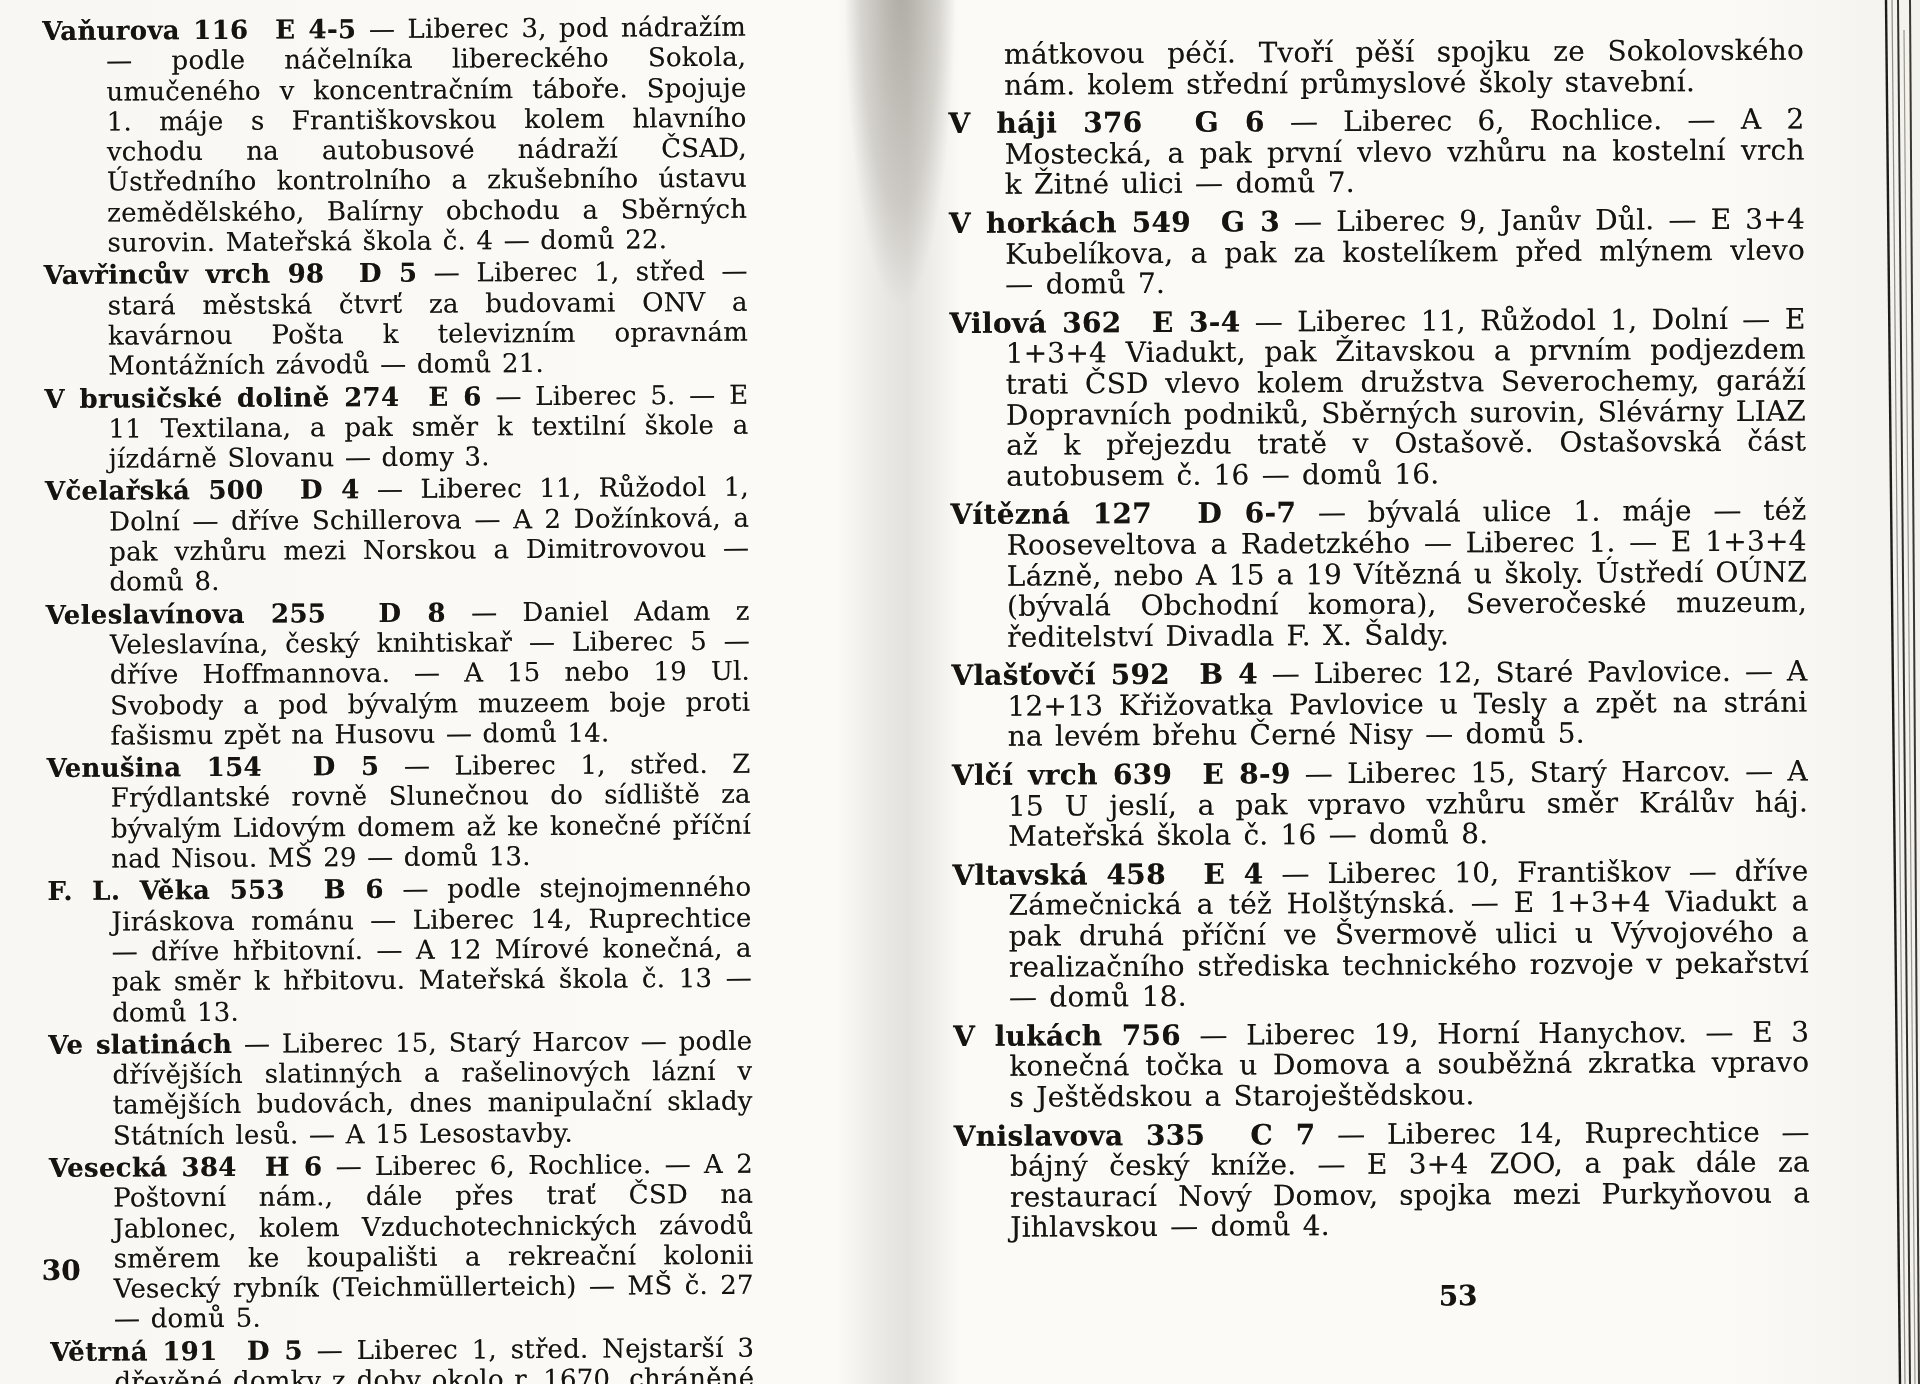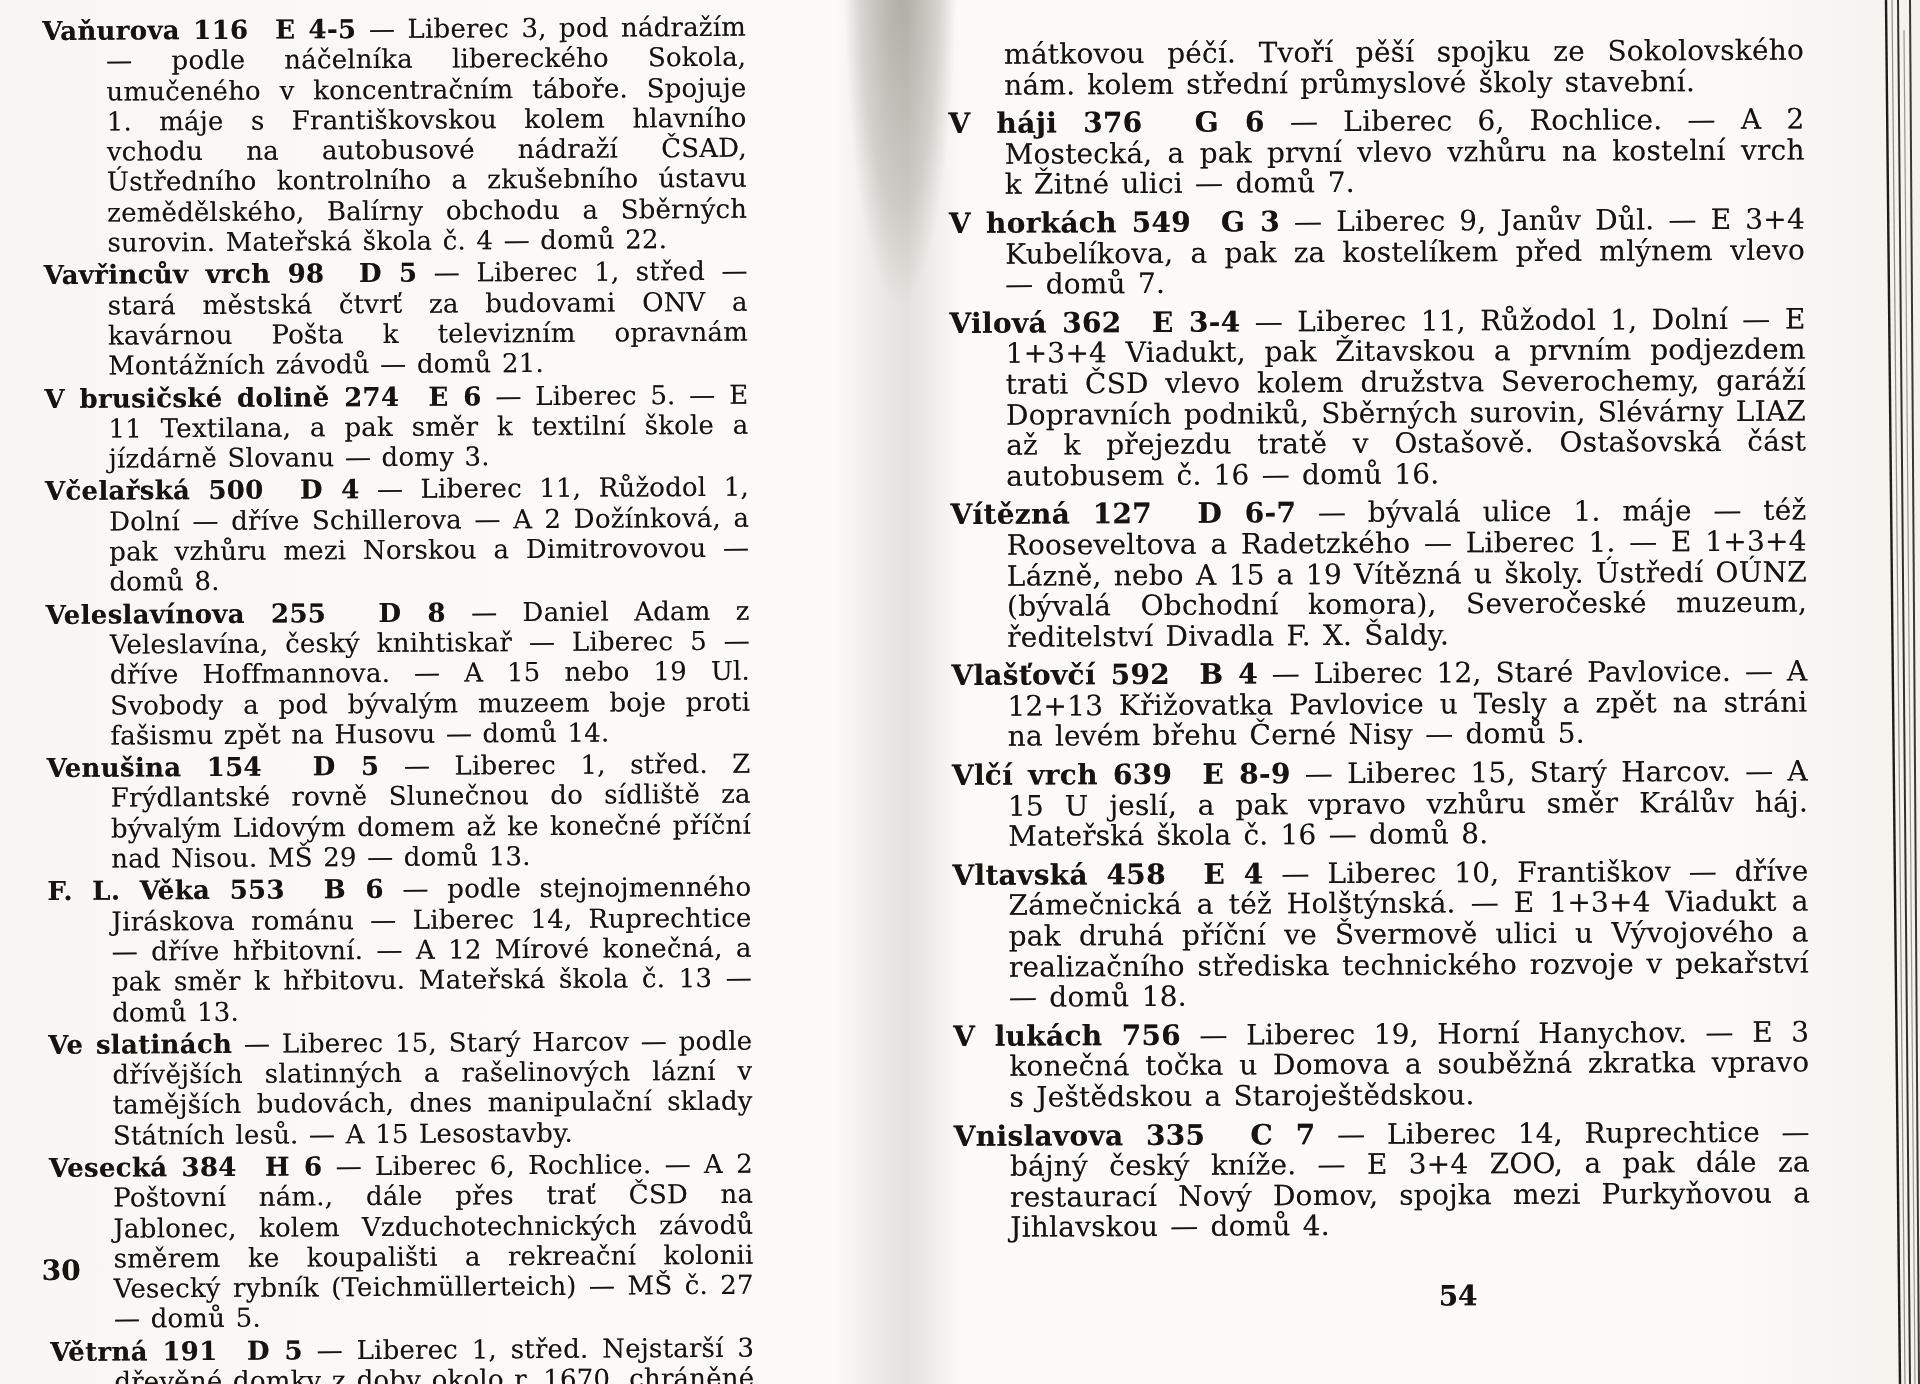--- a/index.html
+++ b/index.html
@@ -134,21 +134,21 @@
   <p class="entry"><b class="entry-head">Vlašťovčí 592&nbsp;&nbsp;B 4</b><span class="entry-rest"> — Liberec 12, Staré Pavlovice. — A 12+13 Křižovatka Pavlovice u Tesly a zpět na stráni na levém břehu Černé Nisy — domů 5.</span></p>
 
   <p class="entry"><b class="entry-head">Vlčí vrch 639&nbsp;&nbsp;E 8-9</b><span class="entry-rest"> — Liberec 15, Starý Harcov. — A 15 U jeslí, a pak vpravo vzhůru směr Králův háj. Mateřská škola č. 16 — domů 8.</span></p>
 
   <p class="entry"><b class="entry-head">Vltavská 458&nbsp;&nbsp;E 4</b><span class="entry-rest"> — Liberec 10, Františkov — dříve Zámečnická a též Holštýnská. — E 1+3+4 Viadukt a pak druhá příční ve Švermově ulici u Vývojového a realizačního střediska technického rozvoje v pekařství — domů 18.</span></p>
 
   <p class="entry"><b class="entry-head">V lukách 756</b><span class="entry-rest"> — Liberec 19, Horní Hanychov. — E 3 konečná točka u Domova a souběžná zkratka vpravo s Ještědskou a Staroještědskou.</span></p>
 
   <p class="entry"><b class="entry-head">Vnislavova 335&nbsp;&nbsp;C 7</b><span class="entry-rest"> — Liberec 14, Ruprechtice — bájný český kníže. — E 3+4 ZOO, a pak dále za restaurací Nový Domov, spojka mezi Purkyňovou a Jihlavskou — domů 4.</span></p>
 </div>
-  <div class="pageno pageno-right">54</div>
+  <div class="pageno pageno-right">53</div>
 </div>
 
 <svg class="fore-edge" width="1920" height="1384" viewBox="0 0 1920 1384">
   <line x1="1886" y1="0" x2="1900" y2="1384" stroke="#1f1d1a" stroke-width="2.4"></line>
   <line x1="1892" y1="0" x2="1905" y2="1384" stroke="#8f8b85" stroke-width="1.2"></line>
   <line x1="1898" y1="0" x2="1910" y2="1384" stroke="#34312d" stroke-width="2"></line>
   <line x1="1904" y1="30" x2="1915" y2="1384" stroke="#9b978f" stroke-width="1.2"></line>
   <line x1="1910" y1="0" x2="1919" y2="1384" stroke="#3c3934" stroke-width="2"></line>
 </svg>
 

